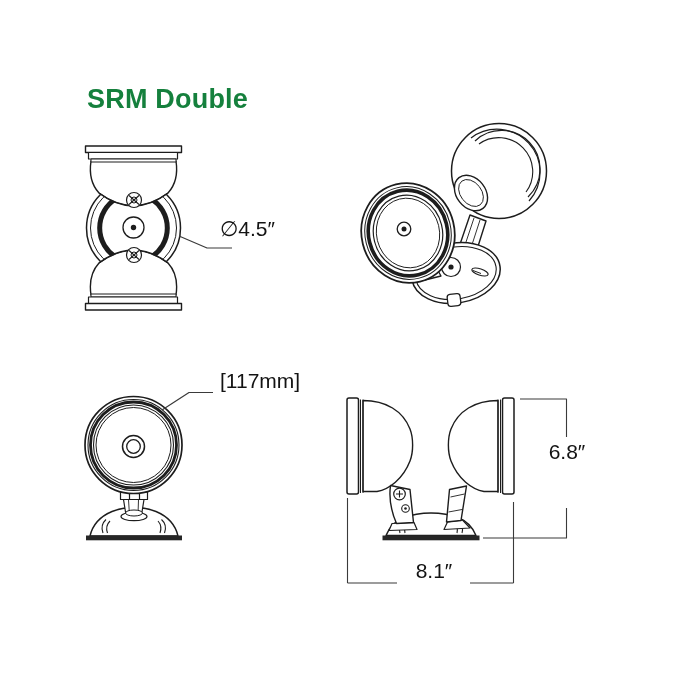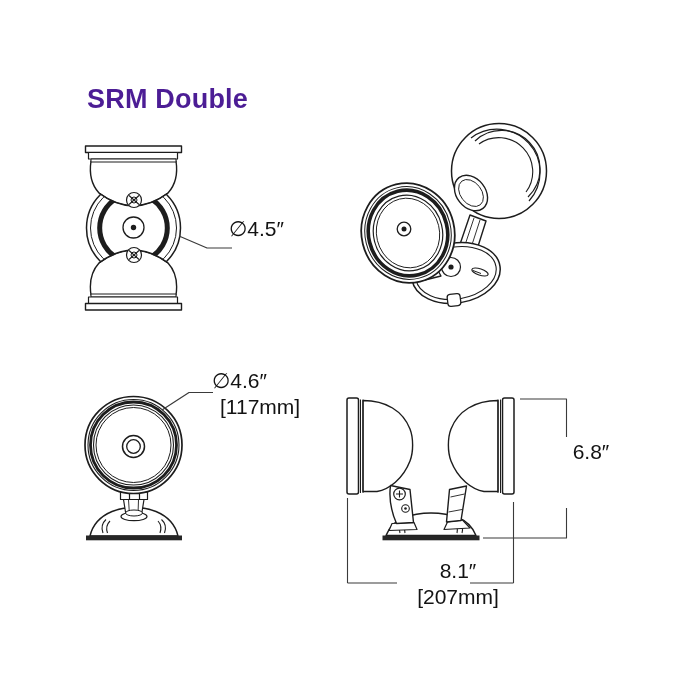--- a/index.html
+++ b/index.html
@@ -4,28 +4,28 @@
 <style>
   html,body{margin:0;padding:0;}
   body{
     width:700px;height:700px;position:relative;overflow:hidden;
     background:#ffffff;
     font-family:"Liberation Sans","DejaVu Sans",sans-serif;
     color:#121212;
   }
   .page-title{
     position:absolute;left:87px;top:84px;
-    font-size:27px;font-weight:bold;letter-spacing:0.2px;color:#4c1d95;
+    font-size:27px;font-weight:bold;letter-spacing:0.2px;color:#15803d;
   }
   svg{position:absolute;left:0;top:0;}
   .dim{
     position:absolute;
     font-size:21px;line-height:26px;color:#131313;white-space:nowrap;
   }
-  .dim.center{text-align:center;margin-left:24px;}
+  .dim.center{text-align:center;}
   #dim-single .metric{padding-left:8px;text-align:center;}
 </style>
 </head>
 <body>
 
 <div class="page-title">SRM Double</div>
 
 <svg width="700" height="700" viewBox="0 0 700 700">
   <g fill="none" stroke="#1d1d1d" stroke-width="1.3" stroke-linejoin="round">
 
@@ -160,29 +160,27 @@
         <path d="M513.5,502 L513.5,583"></path>
         <path d="M347.5,583 L397,583"></path>
         <path d="M470,583 L513.5,583"></path>
         <path d="M520,399 L566.5,399 L566.5,437"></path>
         <path d="M566.5,508 L566.5,538 L483,538"></path>
       </g>
     </g>
   </g>
 </svg>
 
-<div class="dim" id="dim-top" style="left:229px;top:216px;">
+<div class="dim" id="dim-top" style="left:220px;top:216px;">
   <div class="inches">∅4.5″</div>
 </div>
 
 <div class="dim" id="dim-single" style="left:212px;top:368px;">
-  <div class="inches">∅4.6″</div>
   <div class="metric">[117mm]</div>
 </div>
 
 <div class="dim center" id="dim-height" style="left:516px;top:439px;width:102px;">
   <div class="inches">6.8″</div>
 </div>
 
 <div class="dim center" id="dim-width" style="left:383px;top:558px;width:102px;">
   <div class="inches">8.1″</div>
-  <div class="metric">[207mm]</div>
 </div>
 
 </body></html>

